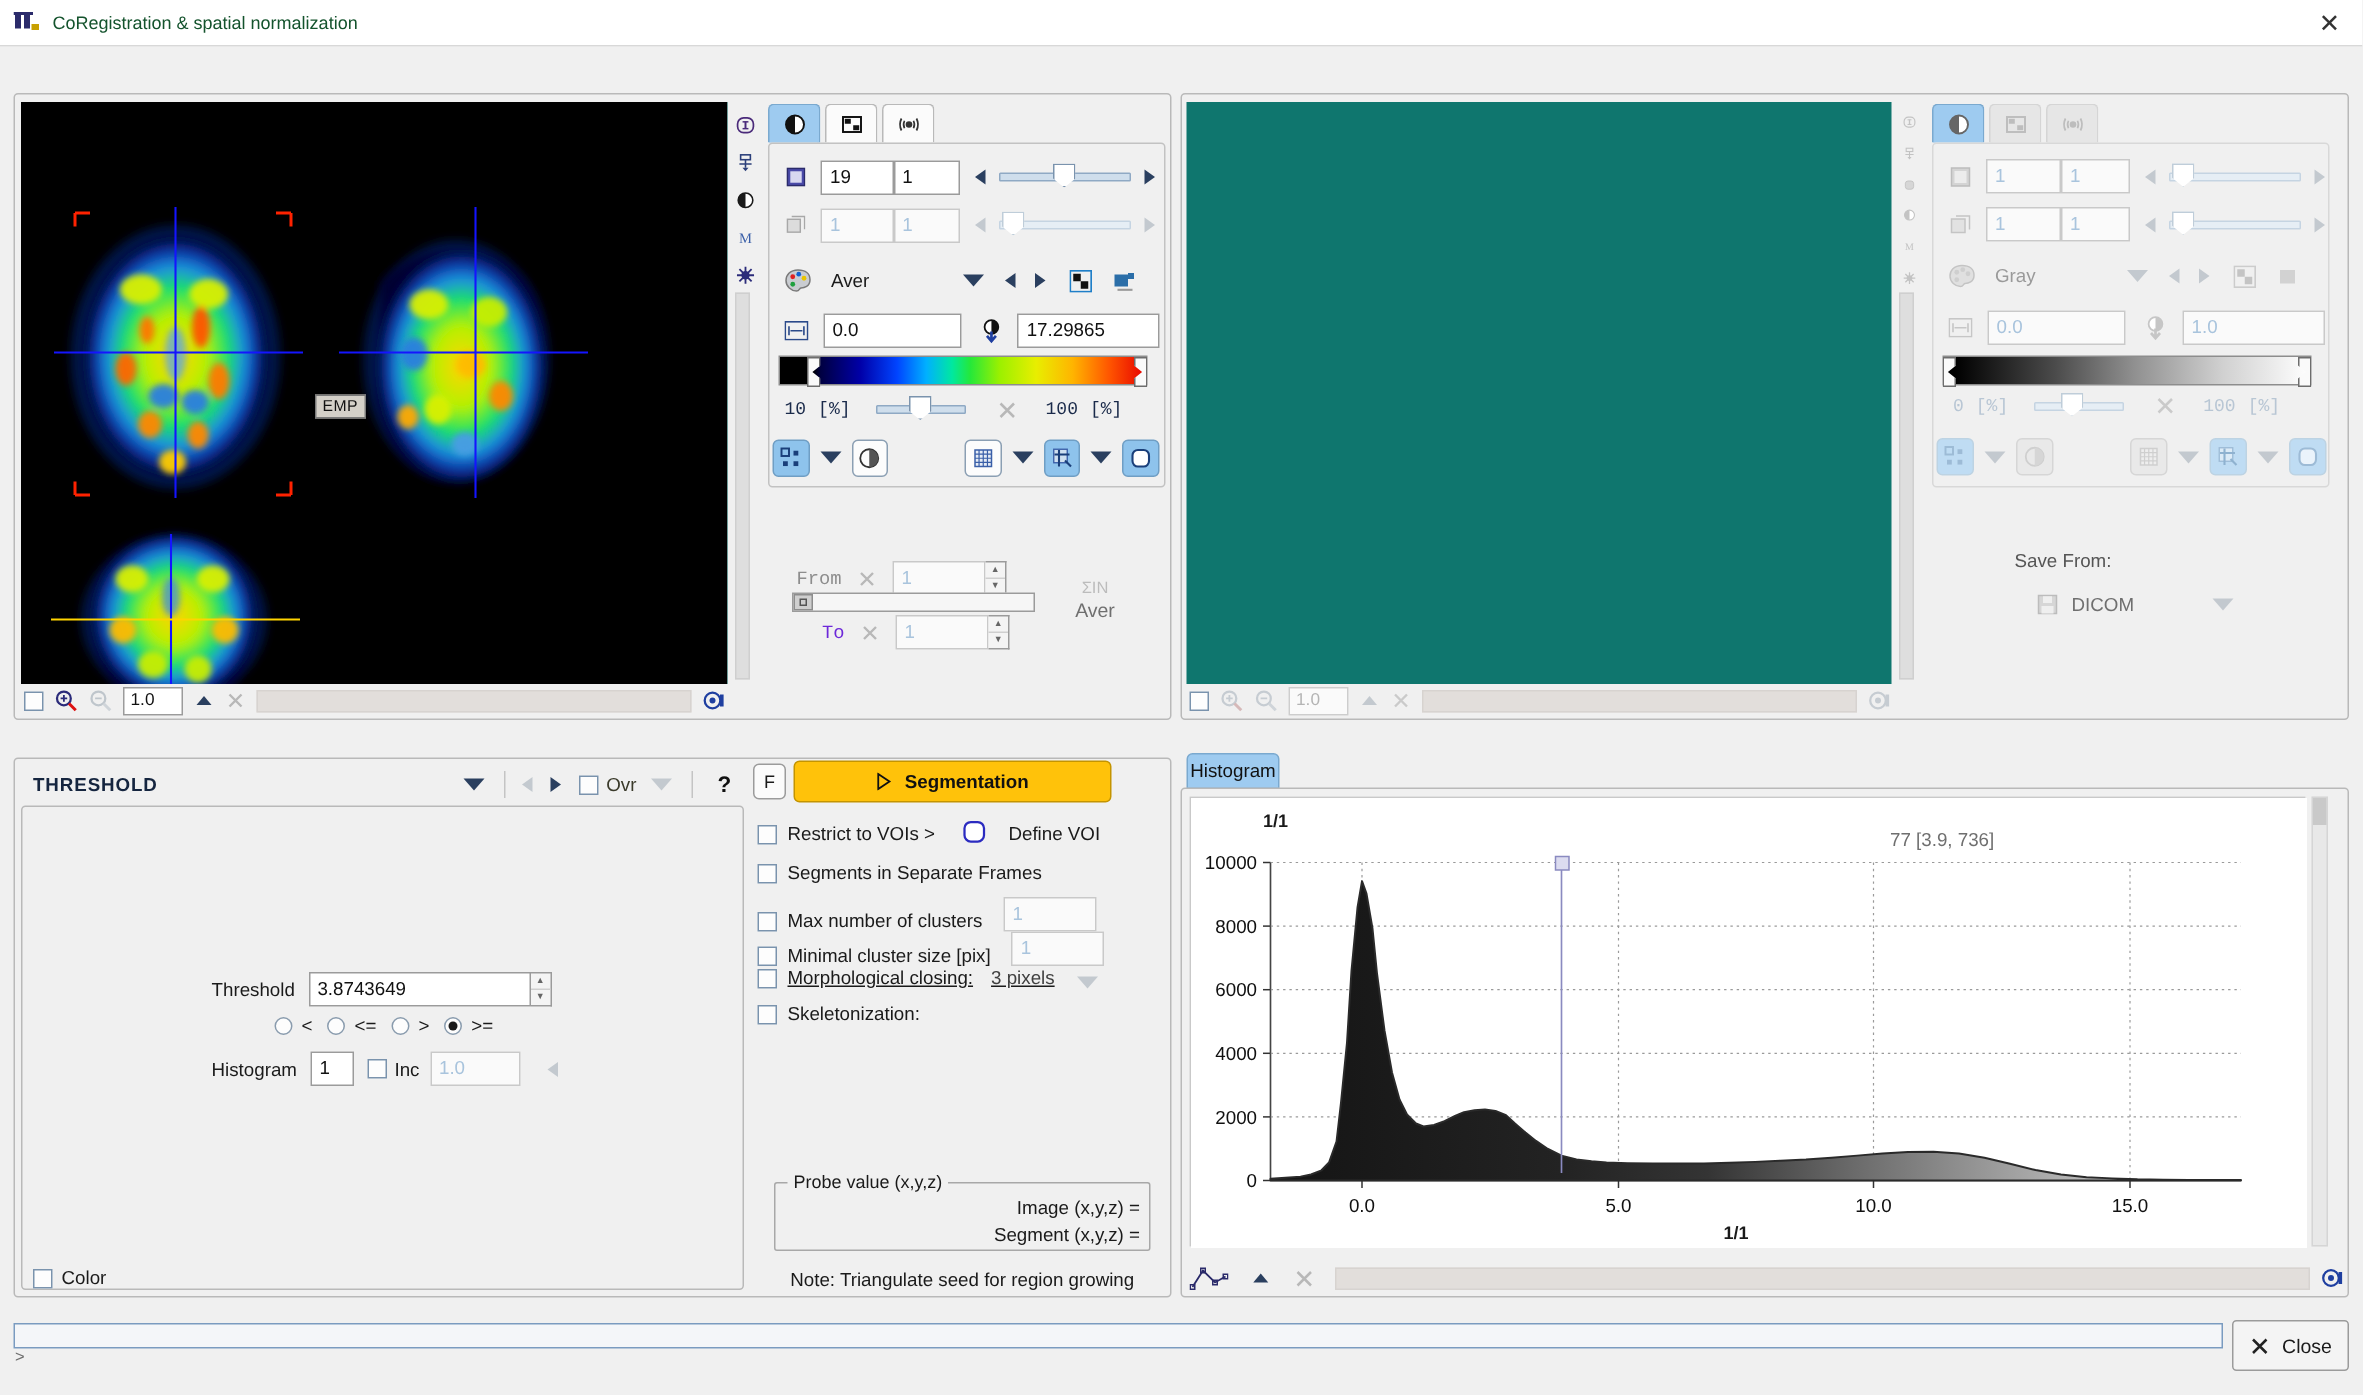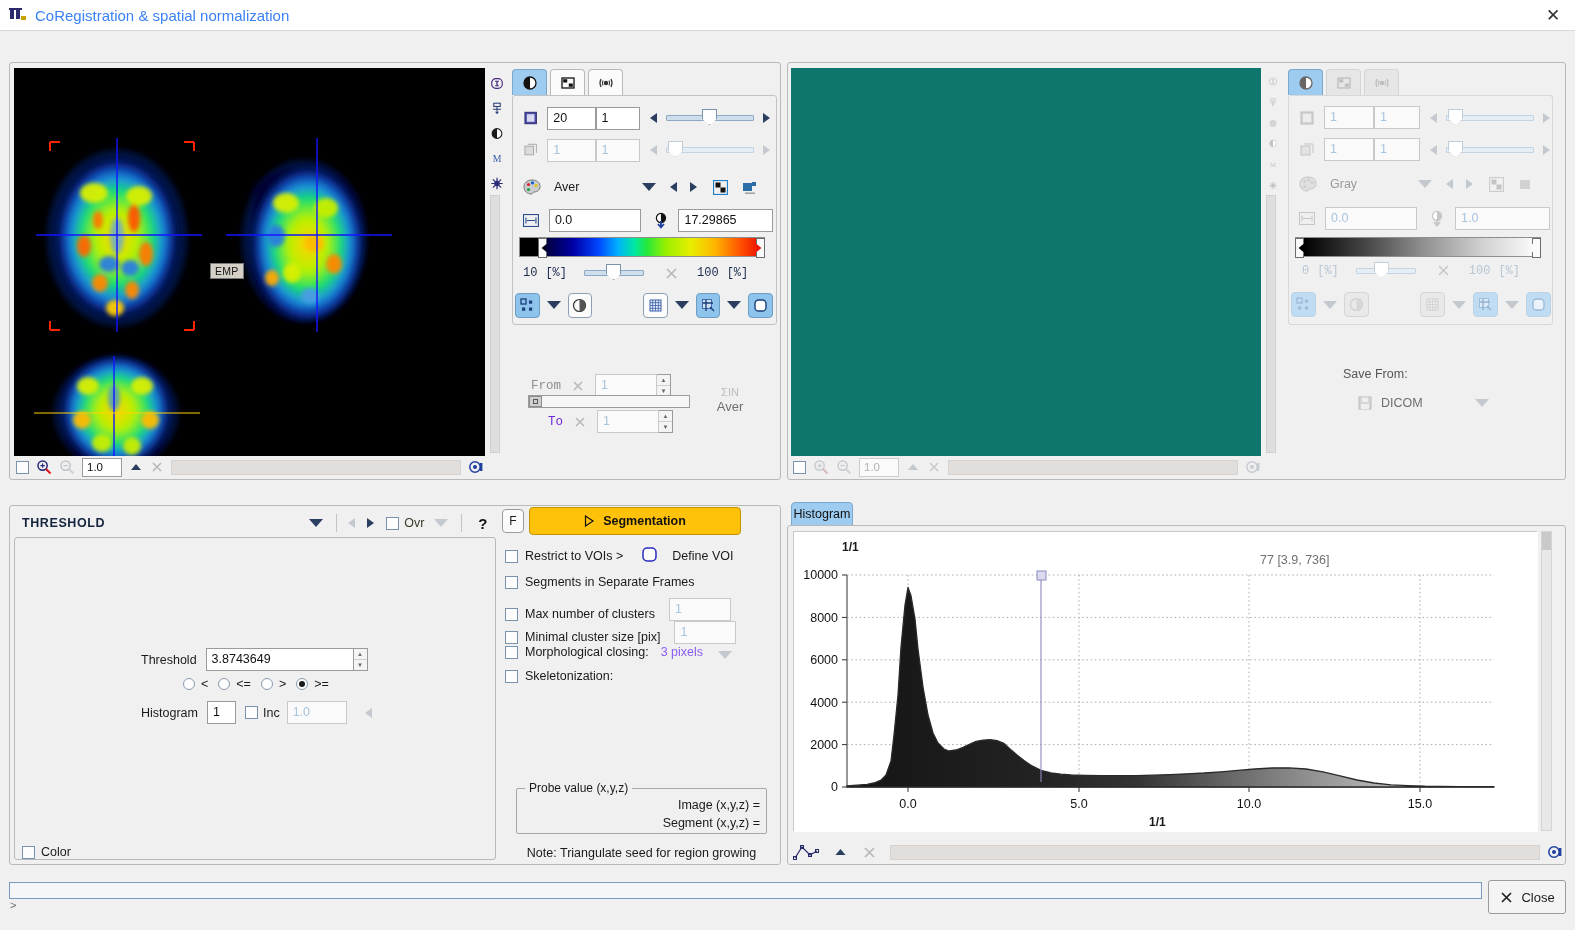--- a/index.html
+++ b/index.html
@@ -14,21 +14,21 @@
   }
   .app { position: relative; width: 1575px; height: 930px; background: #f0f0f0; }
 
   
   .titlebar {
     position: absolute; left: 0; top: 0; width: 1575px; height: 31px;
     background: #ffffff; border-bottom: 1px solid #d8d8d8;
     display: flex; align-items: center;
   }
   .title-icon { margin-left: 9px; width: 18px; height: 16px; display: block; }
-  .title-text { margin-left: 8px; font-size: 15px; color: #3b82f6; }
+  .title-text { margin-left: 8px; font-size: 12px; color: #14532d; }
   .title-close {
     position: absolute; right: 8px; top: 2px; width: 28px; height: 26px;
     display: flex; align-items: center; justify-content: center;
     font-size: 17px; color: #333; cursor: pointer;
   }
 
   
   .tabstrip { position: absolute; left: 0; top: 31px; width: 1575px; height: 32px; }
   .tab {
     position: absolute; top: 6px; height: 26px; padding: 0 13px;
@@ -345,21 +345,21 @@
     </div>
   </div>
 
   <div class="ctl-box" style="left:512px;top:95px;width:265px;height:230px;"></div>
 
   <div class="row" style="left:524px;top:106px;width:246px;height:24px;gap:0;">
     <svg width="14" height="14" viewBox="0 0 14 14">
       <rect x="1" y="1" width="12" height="12" fill="#4a4aa8" stroke="#2b2b6b"></rect>
       <rect x="3" y="3" width="8" height="8" fill="#d8d8f0"></rect>
     </svg>
-    <span class="txt-in" style="width:50px;margin-left:10px;">20</span>
+    <span class="txt-in" style="width:50px;margin-left:10px;">19</span>
     <span class="txt-in" style="width:46px;">1</span>
     <span class="tri-l" style="margin-left:10px;"></span>
     <span class="sl-wrap" style="margin-left:9px;width:88px;">
       <span class="sl-track" style="width:88px;"></span>
       <span class="sl-knob" style="left:36px;"></span>
     </span>
     <span class="tri-r" style="margin-left:9px;"></span>
   </div>
 
   <div class="row" style="left:524px;top:138px;width:246px;height:24px;gap:0;">
@@ -816,24 +816,24 @@
     <span>Max number of clusters</span>
     <span class="txt-in dim" style="width:62px;margin-left:7px;">1</span>
   </div>
 
   <div class="seg-row" style="left:505px;top:621px;">
     <span class="chk"></span>
     <span>Minimal cluster size [pix]</span>
     <span class="txt-in dim" style="width:62px;margin-left:7px;">1</span>
   </div>
 
-  <div class="seg-row" style="left:505px;top:645px;">
+  <div class="seg-row" style="left:505px;top:645px;text-decoration:underline;">
     <span class="chk"></span>
     <span>Morphological closing:</span>
-    <span style="margin-left:5px;color:#8b5cf6;">3 pixels</span>
+    <span style="margin-left:5px;color:#404040;">3 pixels</span>
     <span class="caret-d dim" style="margin-left:8px;"></span>
   </div>
 
   <div class="seg-row" style="left:505px;top:669px;">
     <span class="chk"></span>
     <span>Skeletonization:</span>
   </div>
 
   <div class="grp-box" style="left:516px;top:788px;width:251px;height:46px;"></div>
   <div class="grp-lbl" style="left:525px;top:781px;">Probe value (x,y,z)</div>

